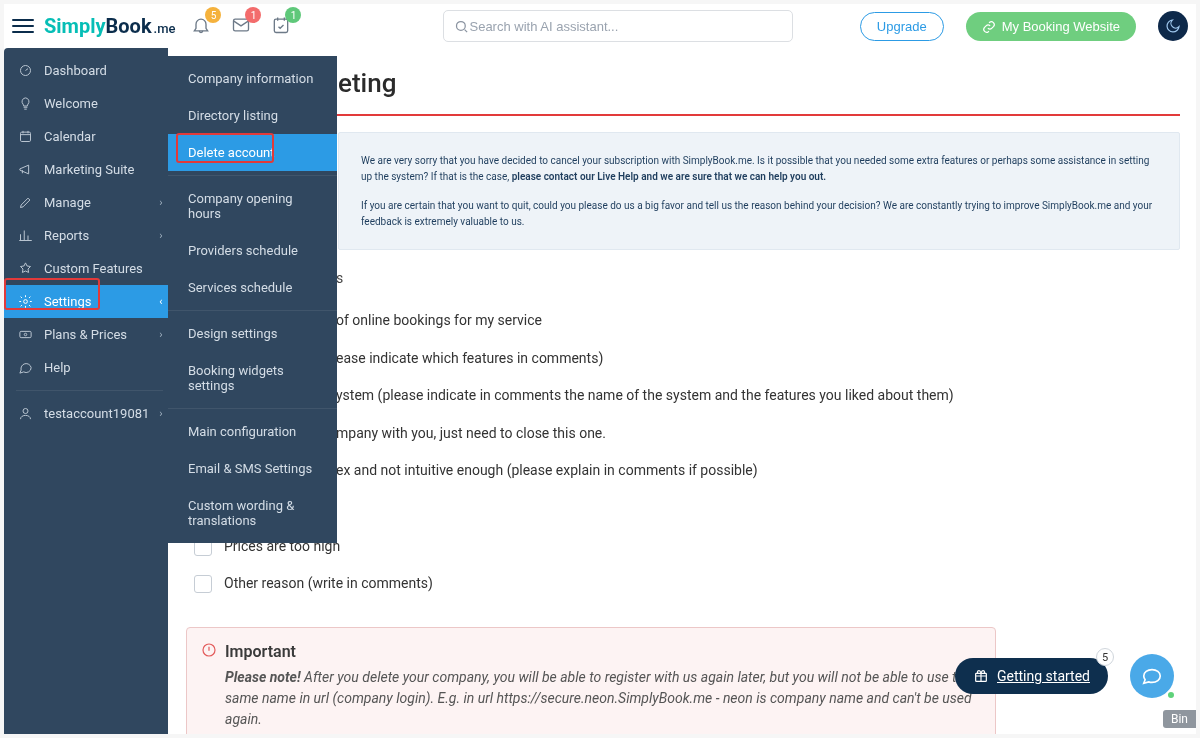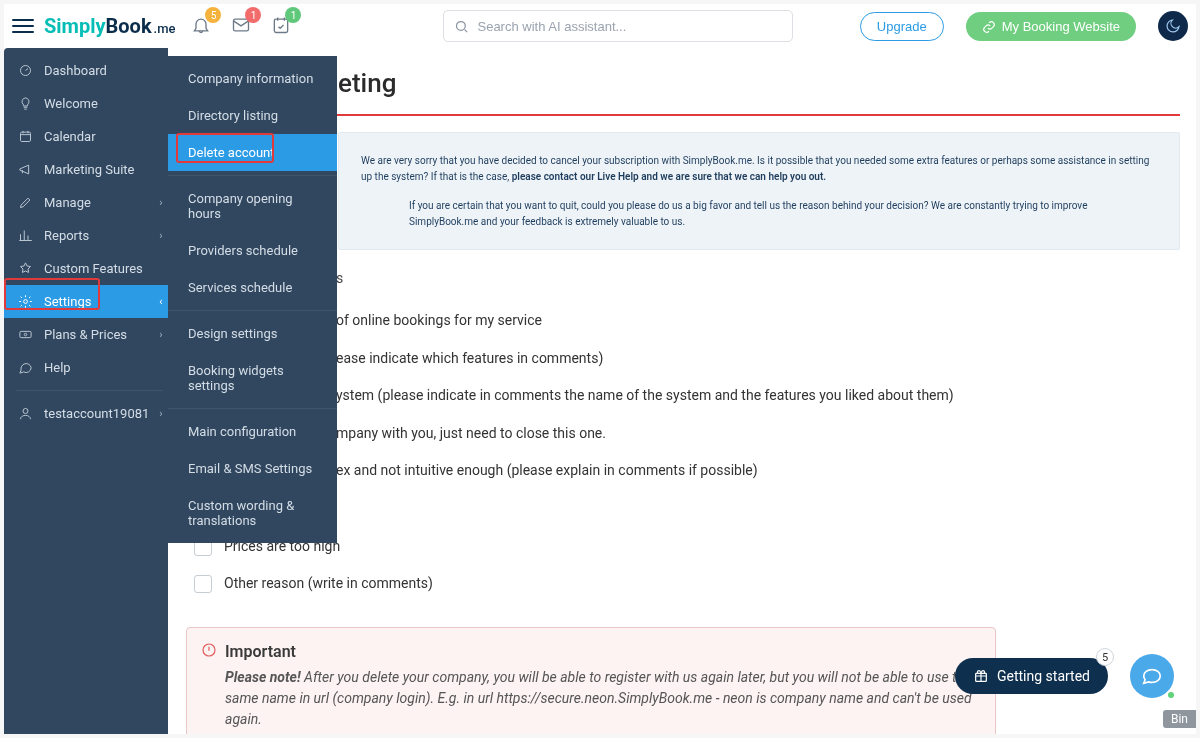--- a/index.html
+++ b/index.html
@@ -50,21 +50,21 @@
   .badge.yellow{background:#f5b23d;}
   .badge.red{background:#f36c6c;}
   .badge.green{background:#5fc87a;}
   .search-wrap {
     flex:0 0 auto;
     margin-left: 150px;
   }
   .search {
     width: 350px; height: 32px;
     border:1px solid #dcdfe3; border-radius:5px;
-    display:flex; align-items:center; padding:0 10px; gap:8px;
+    display:flex; align-items:center; padding:0 10px; 
     color:#8a93a0;
   }
   .search input {
     border:none; outline:none; flex:1; font-size:13px; color:#333; background:transparent;
   }
   .search input::placeholder{color:#9aa3af;}
   .header-right{margin-left:auto; display:flex; align-items:center; gap:22px;}
   .btn-upgrade{
     border:1px solid #2c9be5; color:#2c9be5; background:#fff;
     border-radius:18px; padding:6px 16px; font-size:13px; cursor:pointer;
@@ -123,21 +123,21 @@
   .page-title{font-size:26px; color:#2b2b2b; padding:20px 22px 8px 170px; font-weight:500;}
   .red-line{height:2px; background:#e23a3a; margin:8px 16px 16px 20px;}
 
   .notice{
     margin:0 16px 20px 170px;
     background:#eef3f8; color:#1e3d5d;
     padding:20px 22px; font-size:10px; line-height:1.55;
     border:1px solid #e0e8f0; border-radius:2px;
   }
   .notice p{margin-bottom:14px;}
-  .notice p:last-child{margin-bottom:0;margin-left:48px;}
+  .notice p:last-child{margin-bottom:0;}
   .notice b{font-weight:600;}
 
   .reasons{margin:8px 16px 0 18px;}
   .reasons-head{font-size:14px;color:#444;margin:0 0 16px 150px;}
   .reason{display:flex; align-items:flex-start; gap:12px; padding:9px 0 9px 0; font-size:14px; color:#333;}
   .reason .cb{width:18px;height:18px;border:1px solid #c6cdd5;border-radius:3px;flex:0 0 auto;background:#fff; margin-top:1px;}
   .reason label{line-height:1.4;}
   .reason.partial{padding-left:150px;}
   .reason.full{padding-left:8px;}
 
@@ -149,21 +149,21 @@
   }
   .important .warn-ic{position:absolute; left:14px; top:14px; color:#e35a5a;}
   .important h3{font-size:16px; font-weight:600; margin-left:20px; margin-bottom:6px;}
   .important .body{margin-left:20px; font-style:italic; color:#555; line-height:1.5;}
   .important .body b{font-style:italic;}
 
   
   .getting-started{
     position:absolute; right:92px; bottom:44px;
     background:#0e2f4e; color:#fff; border-radius:22px;
-    padding:10px 18px; display:flex; align-items:center; gap:8px; font-size:14px; cursor:pointer;
+    padding:10px 18px; display:flex; align-items:center; gap:8px; font-size:14px; cursor:pointer;text-decoration:underline;
   }
   .gs-badge{
     position:absolute; right:86px; bottom:72px;
     width:18px;height:18px;border-radius:50%;background:#fff;border:1px solid #d0d6dc;
     font-size:11px;color:#333;display:flex;align-items:center;justify-content:center;z-index:5;
   }
   .chat-fab{
     position:absolute; right:26px; bottom:40px;
     width:44px;height:44px;border-radius:50%;background:#4aa9e8;color:#fff;
     display:flex;align-items:center;justify-content:center;cursor:pointer;font-size:20px;

